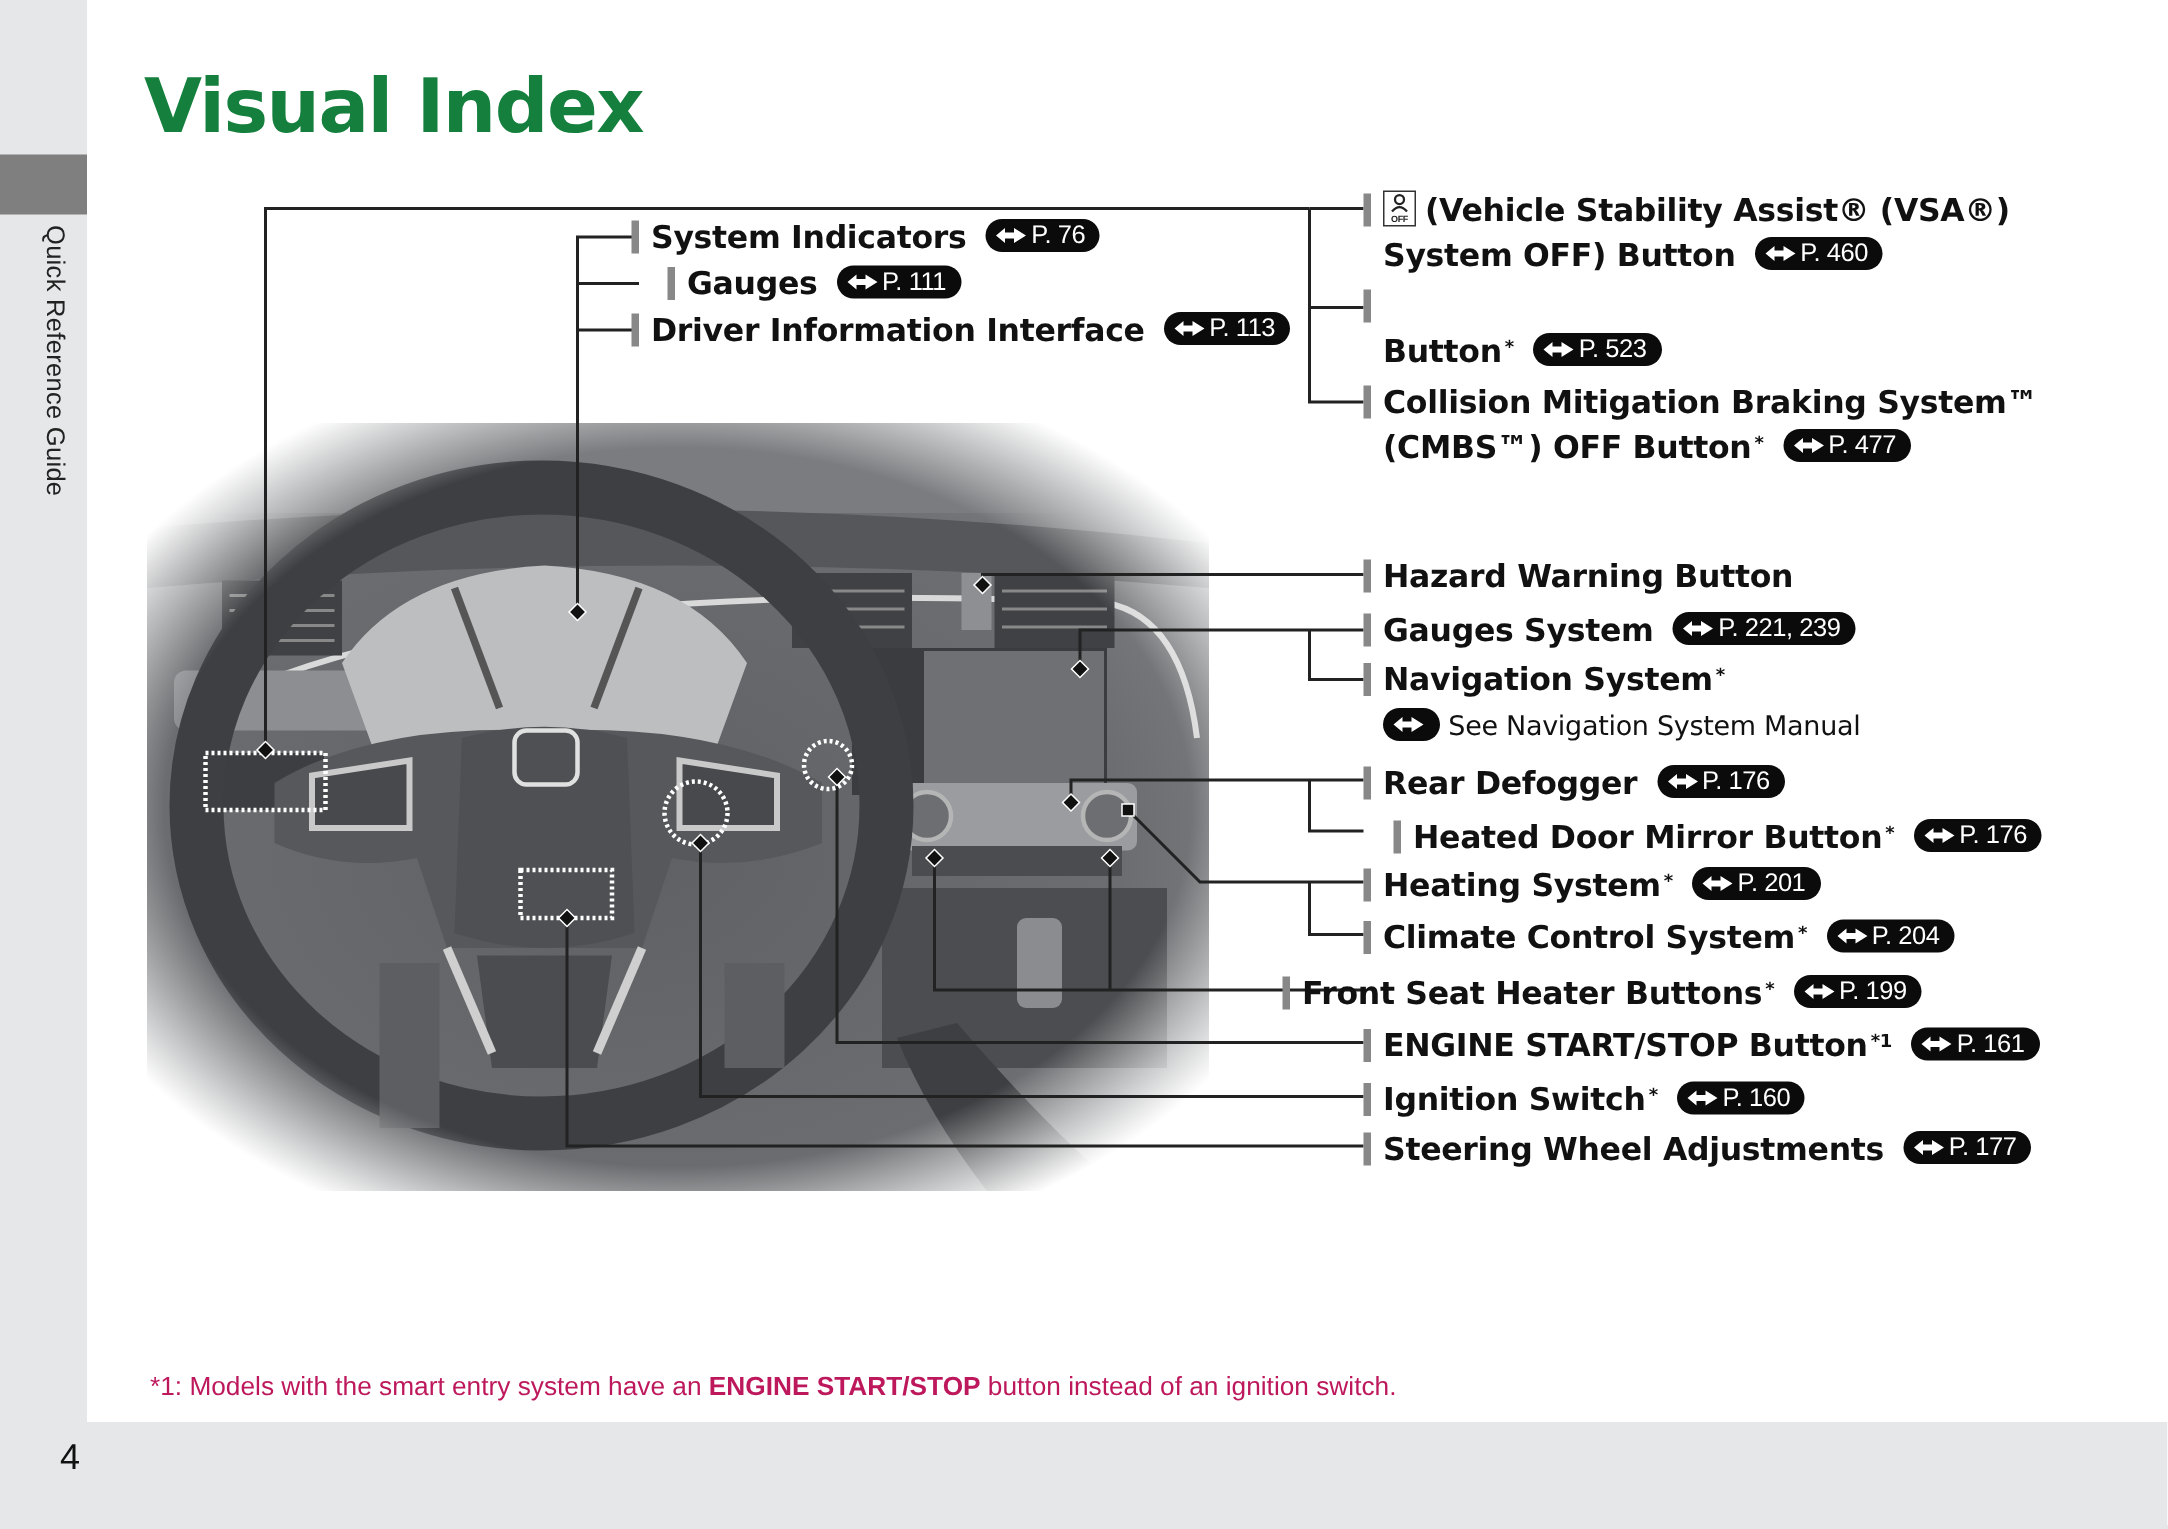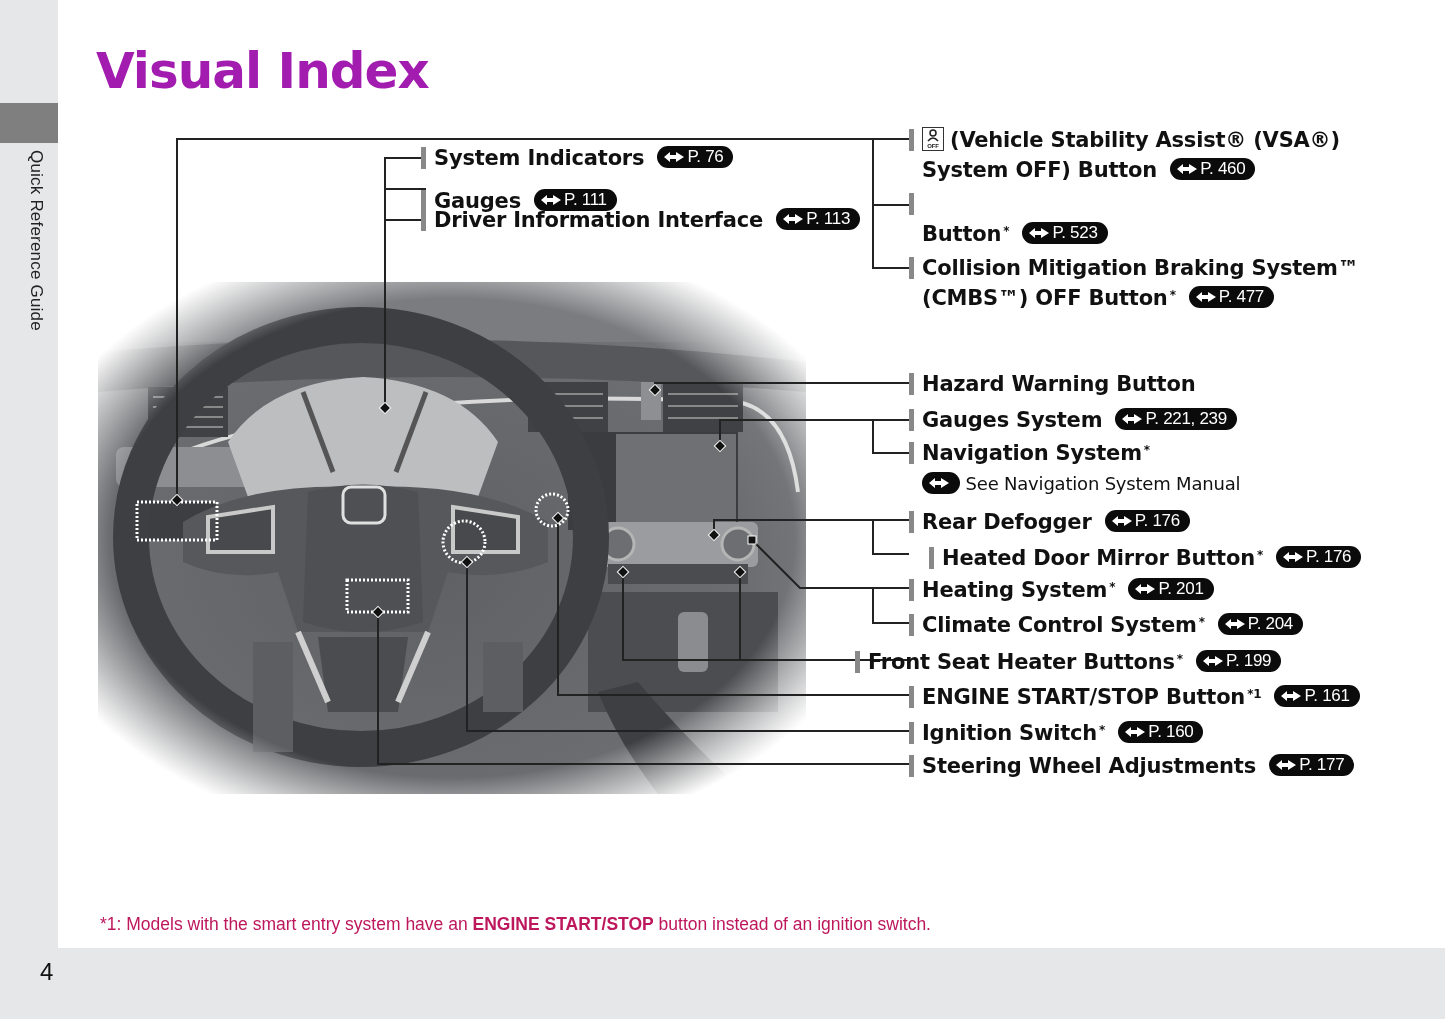--- a/index.html
+++ b/index.html
@@ -10,21 +10,21 @@
   .sidebar { position:absolute; left:0; top:0; width:58px; height:1019px; background:#e6e7e8; }
   .side-tab { position:absolute; left:0; top:103px; width:58px; height:40px; background:#7f7f7f; }
   .side-label {
     position:absolute; left:46px; top:150px; transform-origin:0 0; transform:rotate(90deg);
     font-family:"Liberation Sans", sans-serif; font-size:17px; color:#222; white-space:nowrap; letter-spacing:0.2px;
   }
   .bottom-band { position:absolute; left:0; top:948px; width:1445px; height:71px; background:#e6e7e8; }
   .page-number { position:absolute; left:40px; top:958px; font-family:"Liberation Sans", sans-serif; font-size:24px; color:#111; }
   .page-title {
     position:absolute; left:96px; top:46px; font-family:"DejaVu Sans", sans-serif; font-weight:bold;
-    font-size:50px; letter-spacing:-1px; color:#a21caf; line-height:1;
+    font-size:50px; letter-spacing:-1px; color:#15803d; line-height:1;
   }
   .photo {
     position:absolute; left:98px; top:282px; width:708px; height:512px;
     background:radial-gradient(ellipse at 45% 55%, #5e6063 0%, #6b6d70 60%, #8a8c8f 100%);
     -webkit-mask-image: radial-gradient(ellipse 62% 60% at 50% 50%, #000 78%, transparent 100%);
     mask-image: radial-gradient(ellipse 62% 60% at 50% 50%, #000 78%, transparent 100%);
   }
   svg.overlay { position:absolute; left:0; top:0; width:1445px; height:1019px; pointer-events:none; }
   .label {
     position:absolute; font-family:"DejaVu Sans", sans-serif; font-weight:bold; font-size:21px;
@@ -185,21 +185,21 @@
   </g>
 </svg>
 
 <div class="label" style="left:434px; top:143px;">
   <span class="bar"></span>
   <span>System Indicators</span>
   <span class="ref"><svg class="arrow" viewBox="0 0 22 12">
         <path d="M1 6 L7 1 L7 4 L13 4 L13 1 L21 6 L13 11 L13 8 L7 8 L7 11 Z" fill="#fff"></path>
       </svg><span>P. 76</span></span>
 </div>
-<div class="label" style="left:434px; top:174px;margin-top:12px;">
+<div class="label" style="left:458px; top:174px;">
   <span class="bar"></span>
   <span>Gauges</span>
   <span class="ref"><svg class="arrow" viewBox="0 0 22 12">
         <path d="M1 6 L7 1 L7 4 L13 4 L13 1 L21 6 L13 11 L13 8 L7 8 L7 11 Z" fill="#fff"></path>
       </svg><span>P. 111</span></span>
 </div>
 <div class="label" style="left:434px; top:205px;">
   <span class="bar"></span>
   <span>Driver Information Interface</span>
   <span class="ref"><svg class="arrow" viewBox="0 0 22 12">

